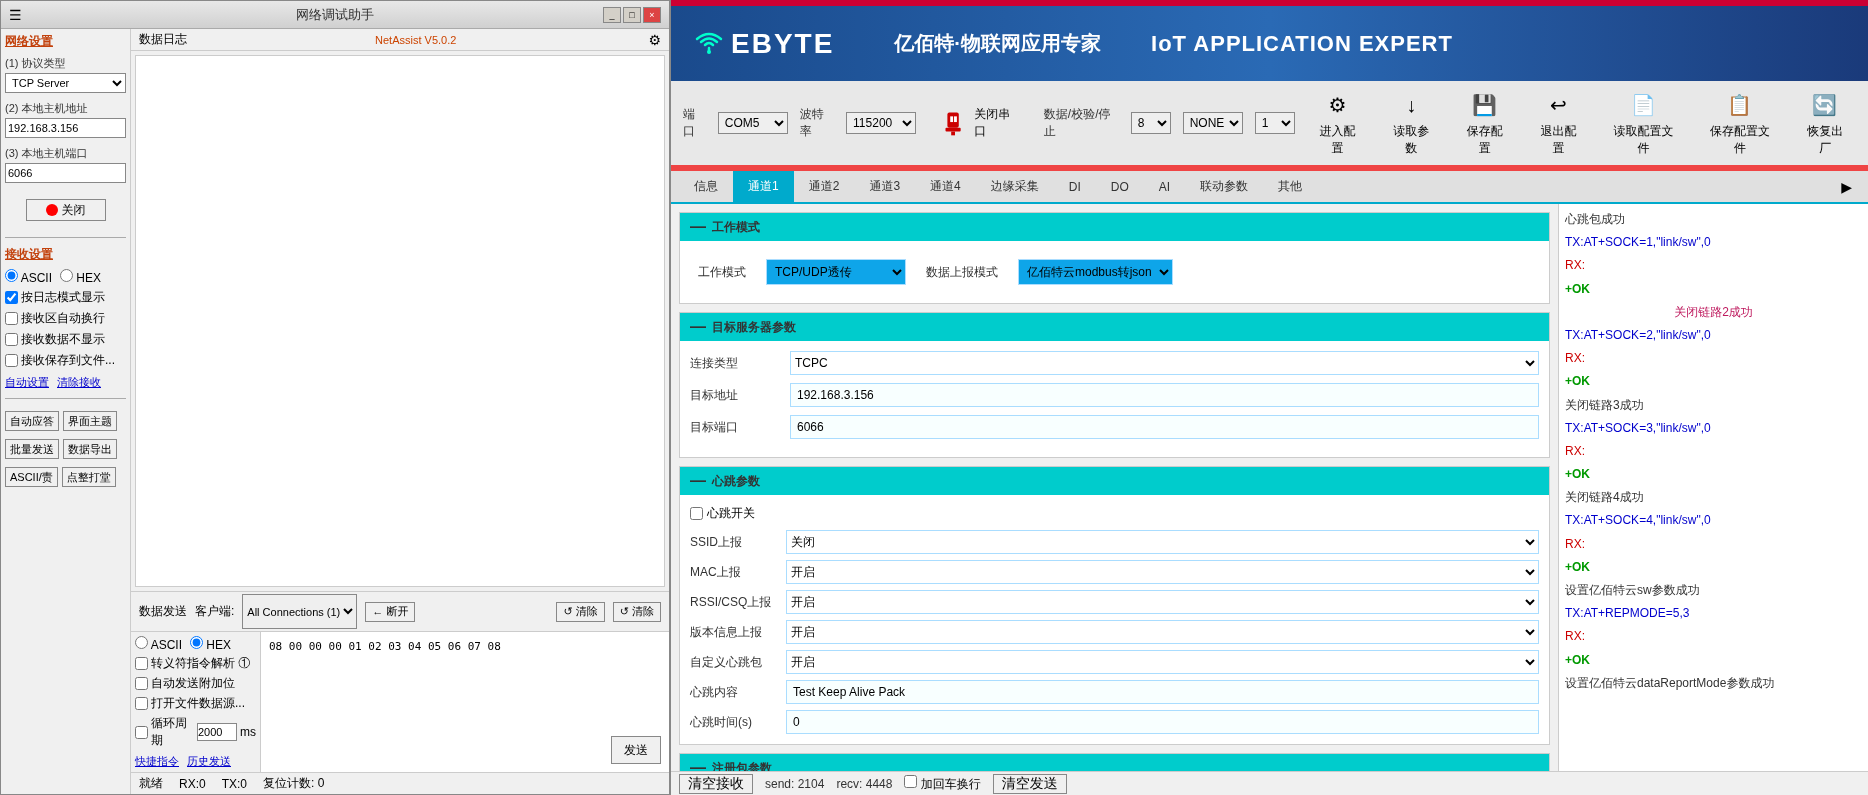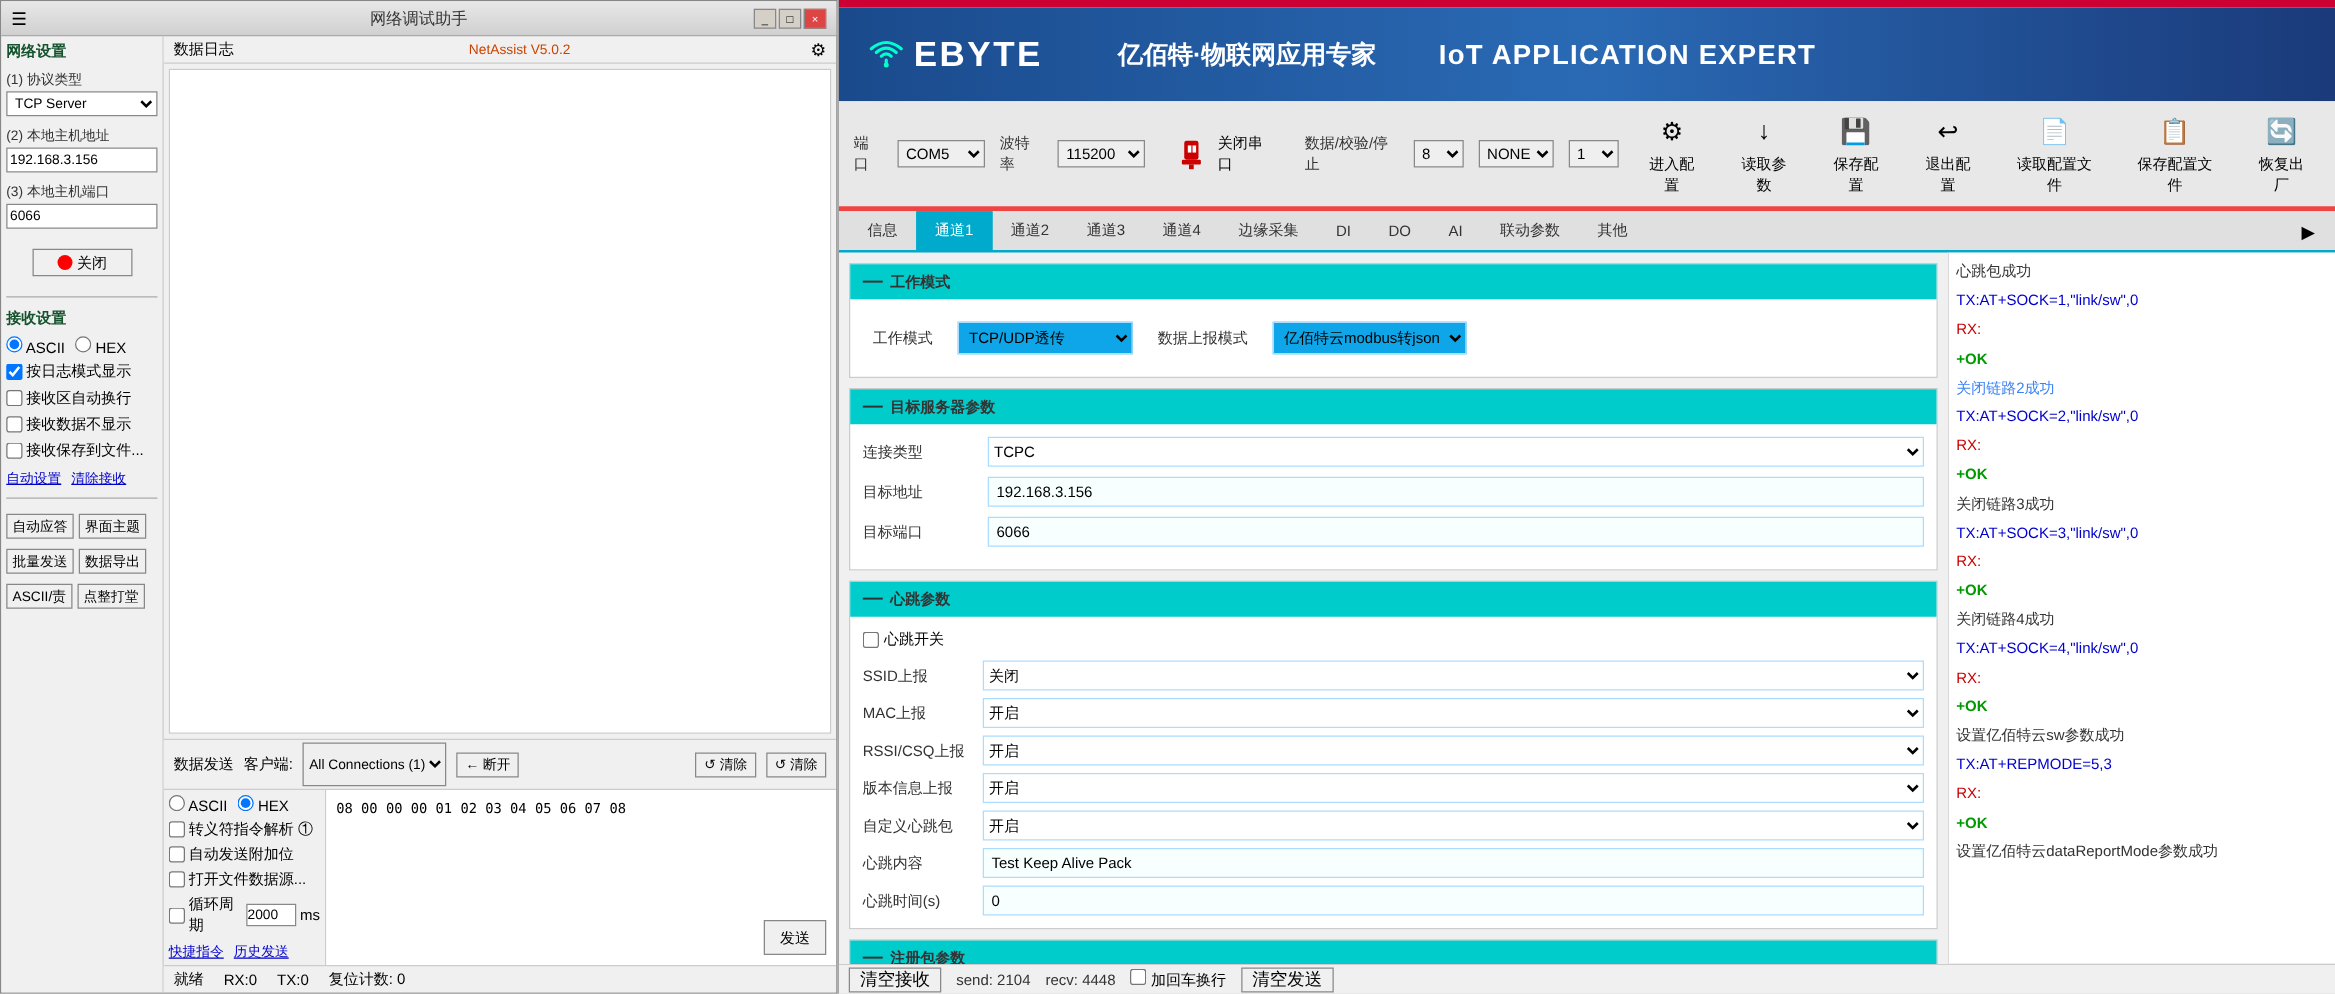--- a/index.html
+++ b/index.html
@@ -65,22 +65,23 @@
       border-right: 1px solid #ccc;
       padding: 4px;
       display: flex;
       flex-direction: column;
       gap: 4px;
     }
 
     .section-label {
       font-size: 12px;
       font-weight: bold;
-      color: #14532d;
+      color: #c2410c;
       margin-bottom: 2px;
+      text-decoration: underline;
     }
 
     .field-row {
       display: flex;
       flex-direction: column;
       gap: 2px;
       margin-bottom: 4px;
     }
 
     .field-label {
@@ -362,21 +363,21 @@
       letter-spacing: 1px;
       margin-left: 30px;
     }
 
     #port-bar {
       background: #e8e8e8;
       padding: 4px 12px;
       display: flex;
       align-items: center;
       gap: 12px;
-      border-bottom: 4px solid #ef4444;
+      border-bottom: 6px solid #ef4444;
     }
 
     .port-label {
       font-size: 12px;
       color: #333;
     }
 
     .port-select {
       height: 22px;
       border: 1px solid #888;
@@ -962,21 +963,21 @@
 
     <div id="log-panel">
       <div id="log-content">
 
       <div class="log-entry" style="color: rgb(51, 51, 51);">心跳包成功</div>
           <div class="log-entry" style="color: rgb(0, 0, 204);">TX:AT+SOCK=1,"link/sw",0</div>
           <div class="log-entry"></div>
           <div class="log-entry" style="color: rgb(204, 0, 0);">RX:</div>
           <div class="log-entry" style="color: rgb(0, 153, 0); font-weight: bold;">+OK</div>
           <div class="log-entry"></div>
-          <div class="log-entry" style="color: #3b82f6;">关闭链路2成功</div>
+          <div class="log-entry" style="color: #be185d; text-align: center;">关闭链路2成功</div>
           <div class="log-entry" style="color: rgb(0, 0, 204);">TX:AT+SOCK=2,"link/sw",0</div>
           <div class="log-entry"></div>
           <div class="log-entry" style="color: rgb(204, 0, 0);">RX:</div>
           <div class="log-entry" style="color: rgb(0, 153, 0); font-weight: bold;">+OK</div>
           <div class="log-entry"></div>
           <div class="log-entry" style="color: rgb(51, 51, 51);">关闭链路3成功</div>
           <div class="log-entry" style="color: rgb(0, 0, 204);">TX:AT+SOCK=3,"link/sw",0</div>
           <div class="log-entry"></div>
           <div class="log-entry" style="color: rgb(204, 0, 0);">RX:</div>
           <div class="log-entry" style="color: rgb(0, 153, 0); font-weight: bold;">+OK</div>

